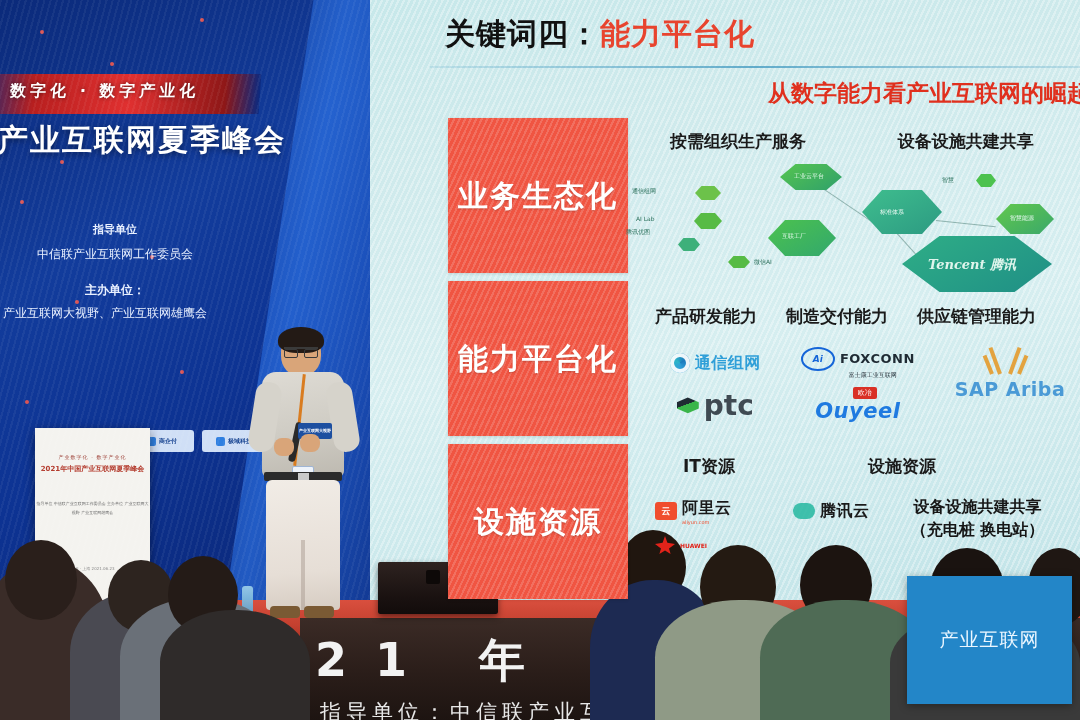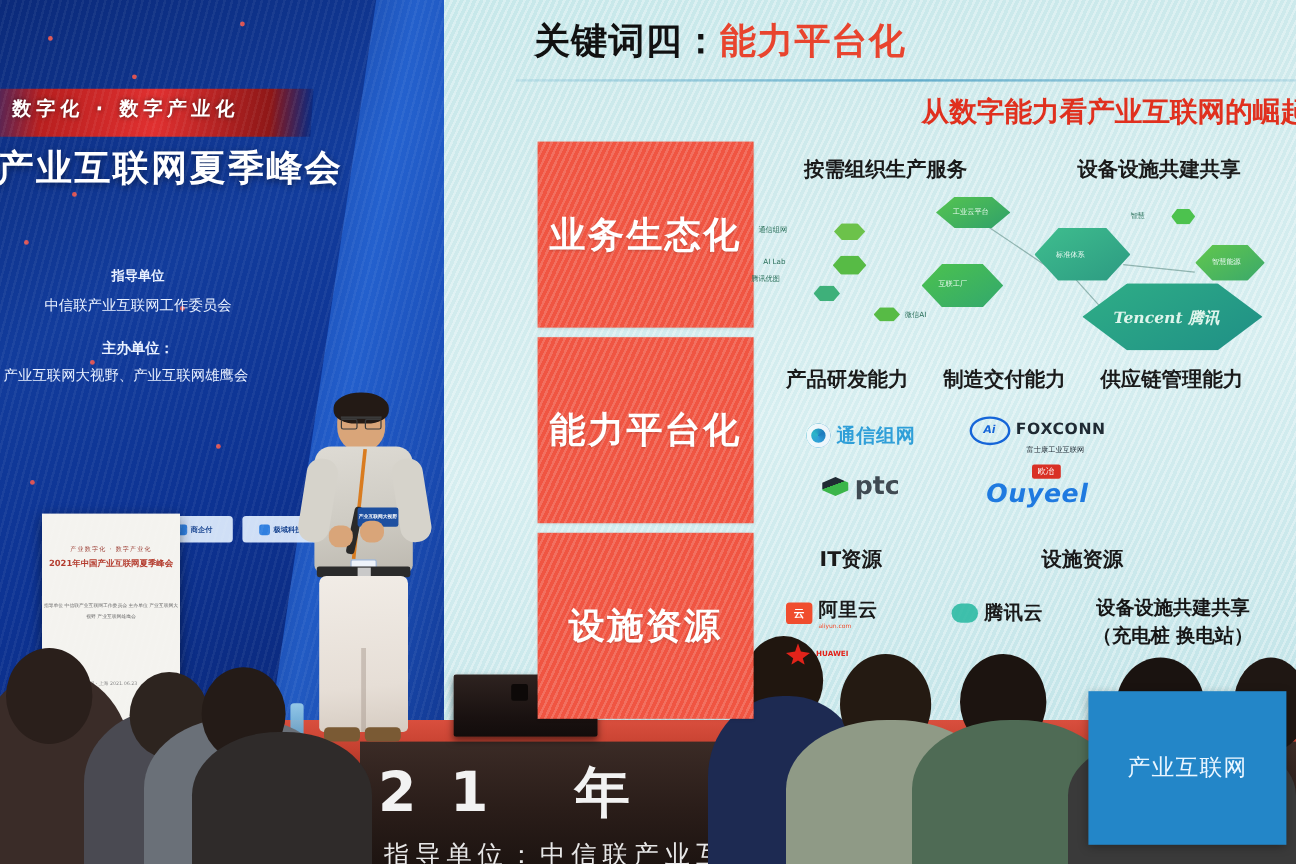--- a/index.html
+++ b/index.html
@@ -304,39 +304,52 @@
         <div class="logo-cell">
           <div class="logo-pad">
             <span class="lg">
               <span class="swirl"></span>
               <span class="lg-txt" style="font-size:16px;color:#2f9fd8;">通信组网</span>
             </span>
           </div>
           <div class="logo-pad">
             <span class="lg">
               <span class="ptc-mark"></span>
-              <span class="lg-txt" style="font-size:21px;color:#3f4a52;letter-spacing:0;">ptc</span>
+              <span class="lg-txt" style="font-size:28px;color:#3f4a52;letter-spacing:0;">ptc</span>
             </span>
           </div>
         </div>
 
         <div class="logo-cell">
           <div class="logo-pad" style="flex-direction:column;gap:0;">
             <span class="lg">
               <span class="ai-oval">Ai</span>
               <span class="lg-txt" style="font-size:13px;color:#1f2a33;">FOXCONN</span>
             </span>
             <span style="font-size:6px;color:#1f2a33;margin-left:30px;">富士康工业互联网</span>
           </div>
           <div class="logo-pad" style="flex-direction:column;gap:0;">
             <span style="font-size:7px;color:#fff;background:#d93025;padding:1px 5px;border-radius:2px;margin-left:14px;">欧冶</span>
             <span class="lg-txt" style="font-size:21px;color:#1f7ae0;font-style:italic;">Ouyeel</span>
           </div>
         </div>
 
+        <div class="logo-cell" style="width:145px">
+          <div class="logo-pad" style="height:34px;">
+            <span class="arch">
+              <i style="left:4px;height:20px;transform:rotate(-22deg);"></i>
+              <i style="left:12px;height:28px;transform:rotate(-20deg);"></i>
+              <i style="left:22px;height:28px;transform:rotate(20deg);"></i>
+              <i style="left:31px;height:20px;transform:rotate(22deg);"></i>
+            </span>
+          </div>
+          <div class="logo-pad" style="height:26px;">
+            <span class="lg-txt" style="font-size:19px;color:#4a9ad6;">SAP Ariba</span>
+          </div>
+        </div>
       </div>
     </div>
 
     <div class="rcol row3">
       <div class="heads">
         <div class="col-head" style="width:85px">IT资源</div>
         <div class="col-head" style="width:100px">设施资源</div>
       </div>
       <div class="logo-row" style="margin-top:16px;gap:28px;">
         <div style="width:110px">

